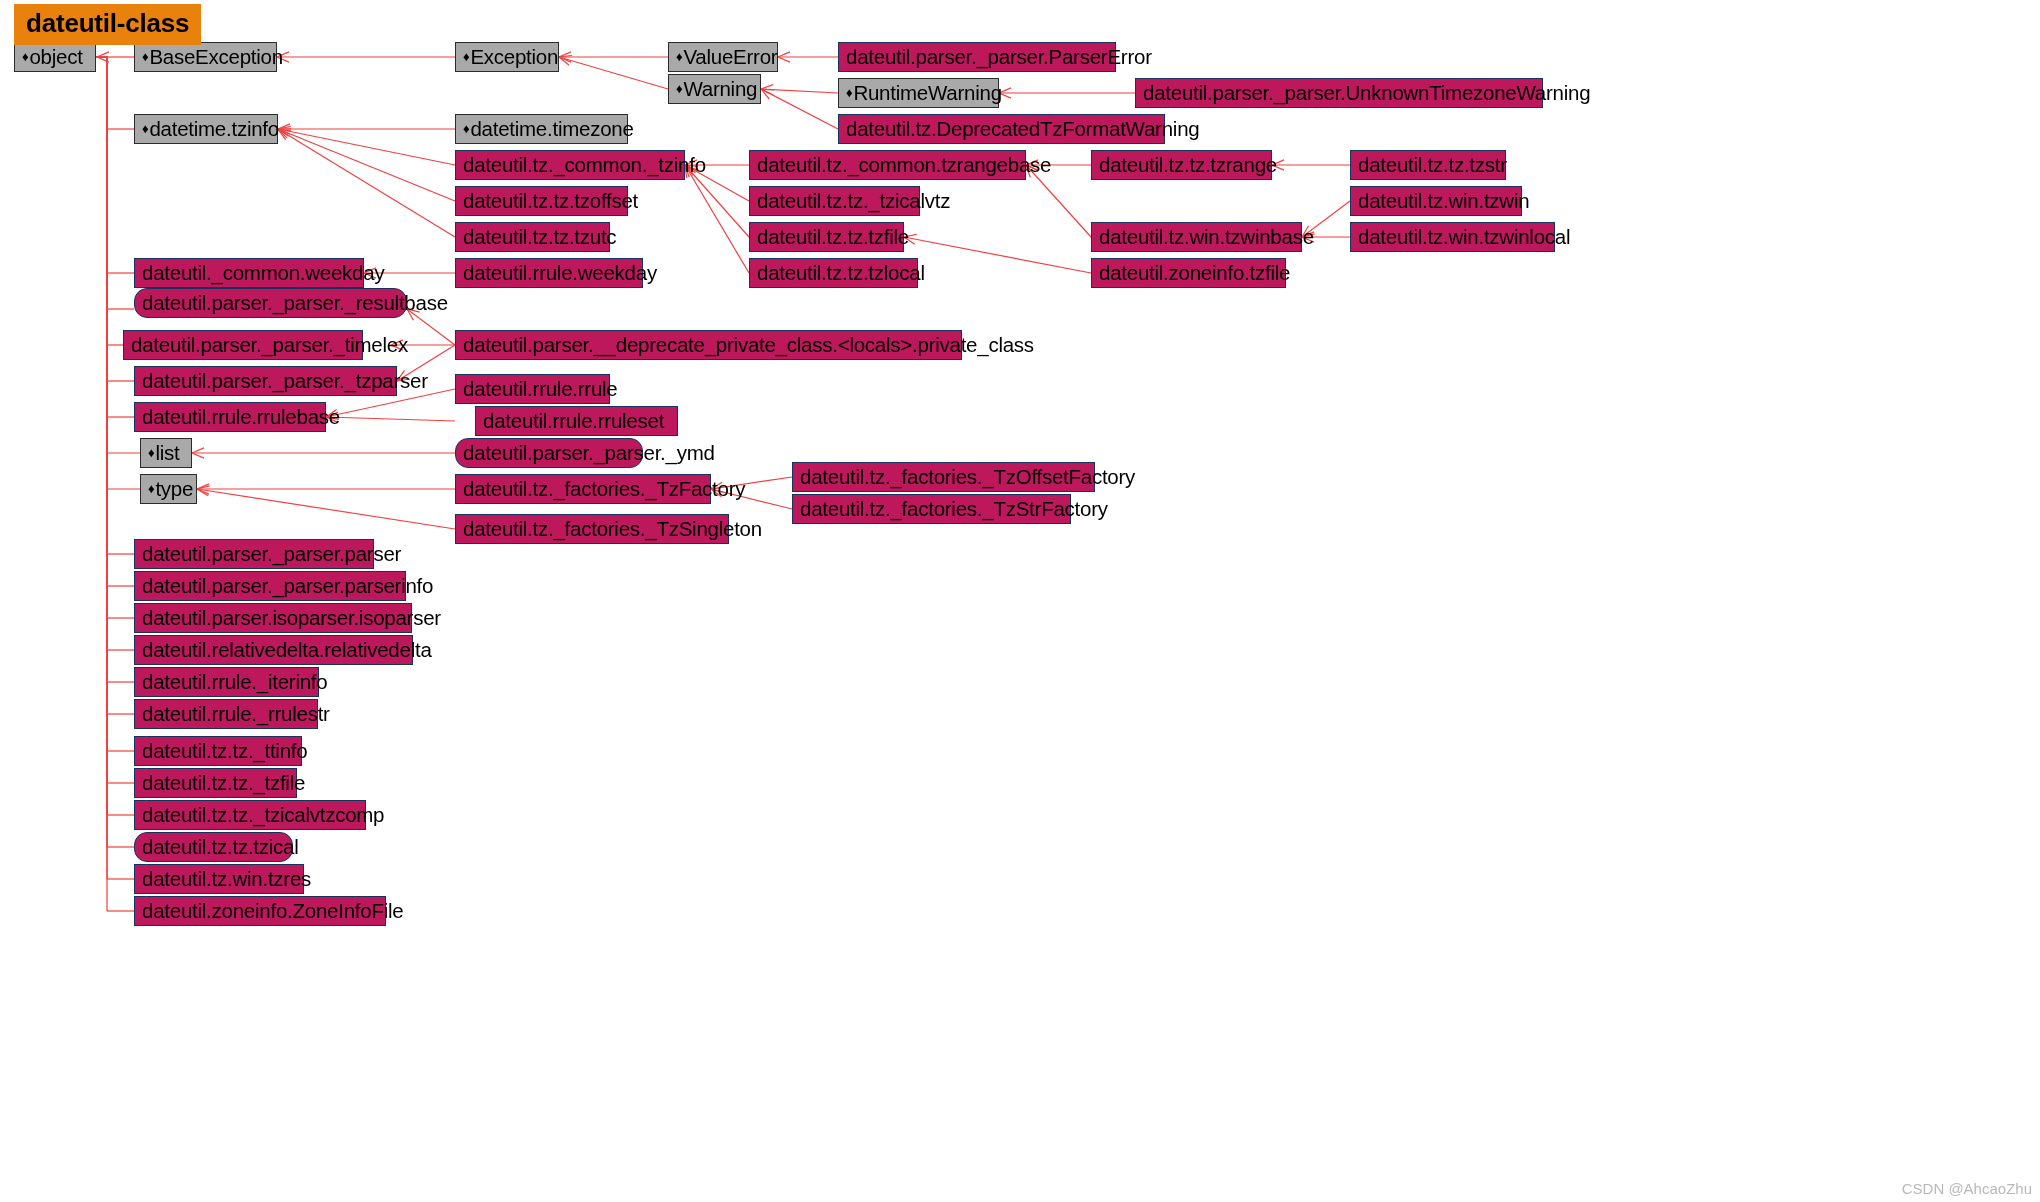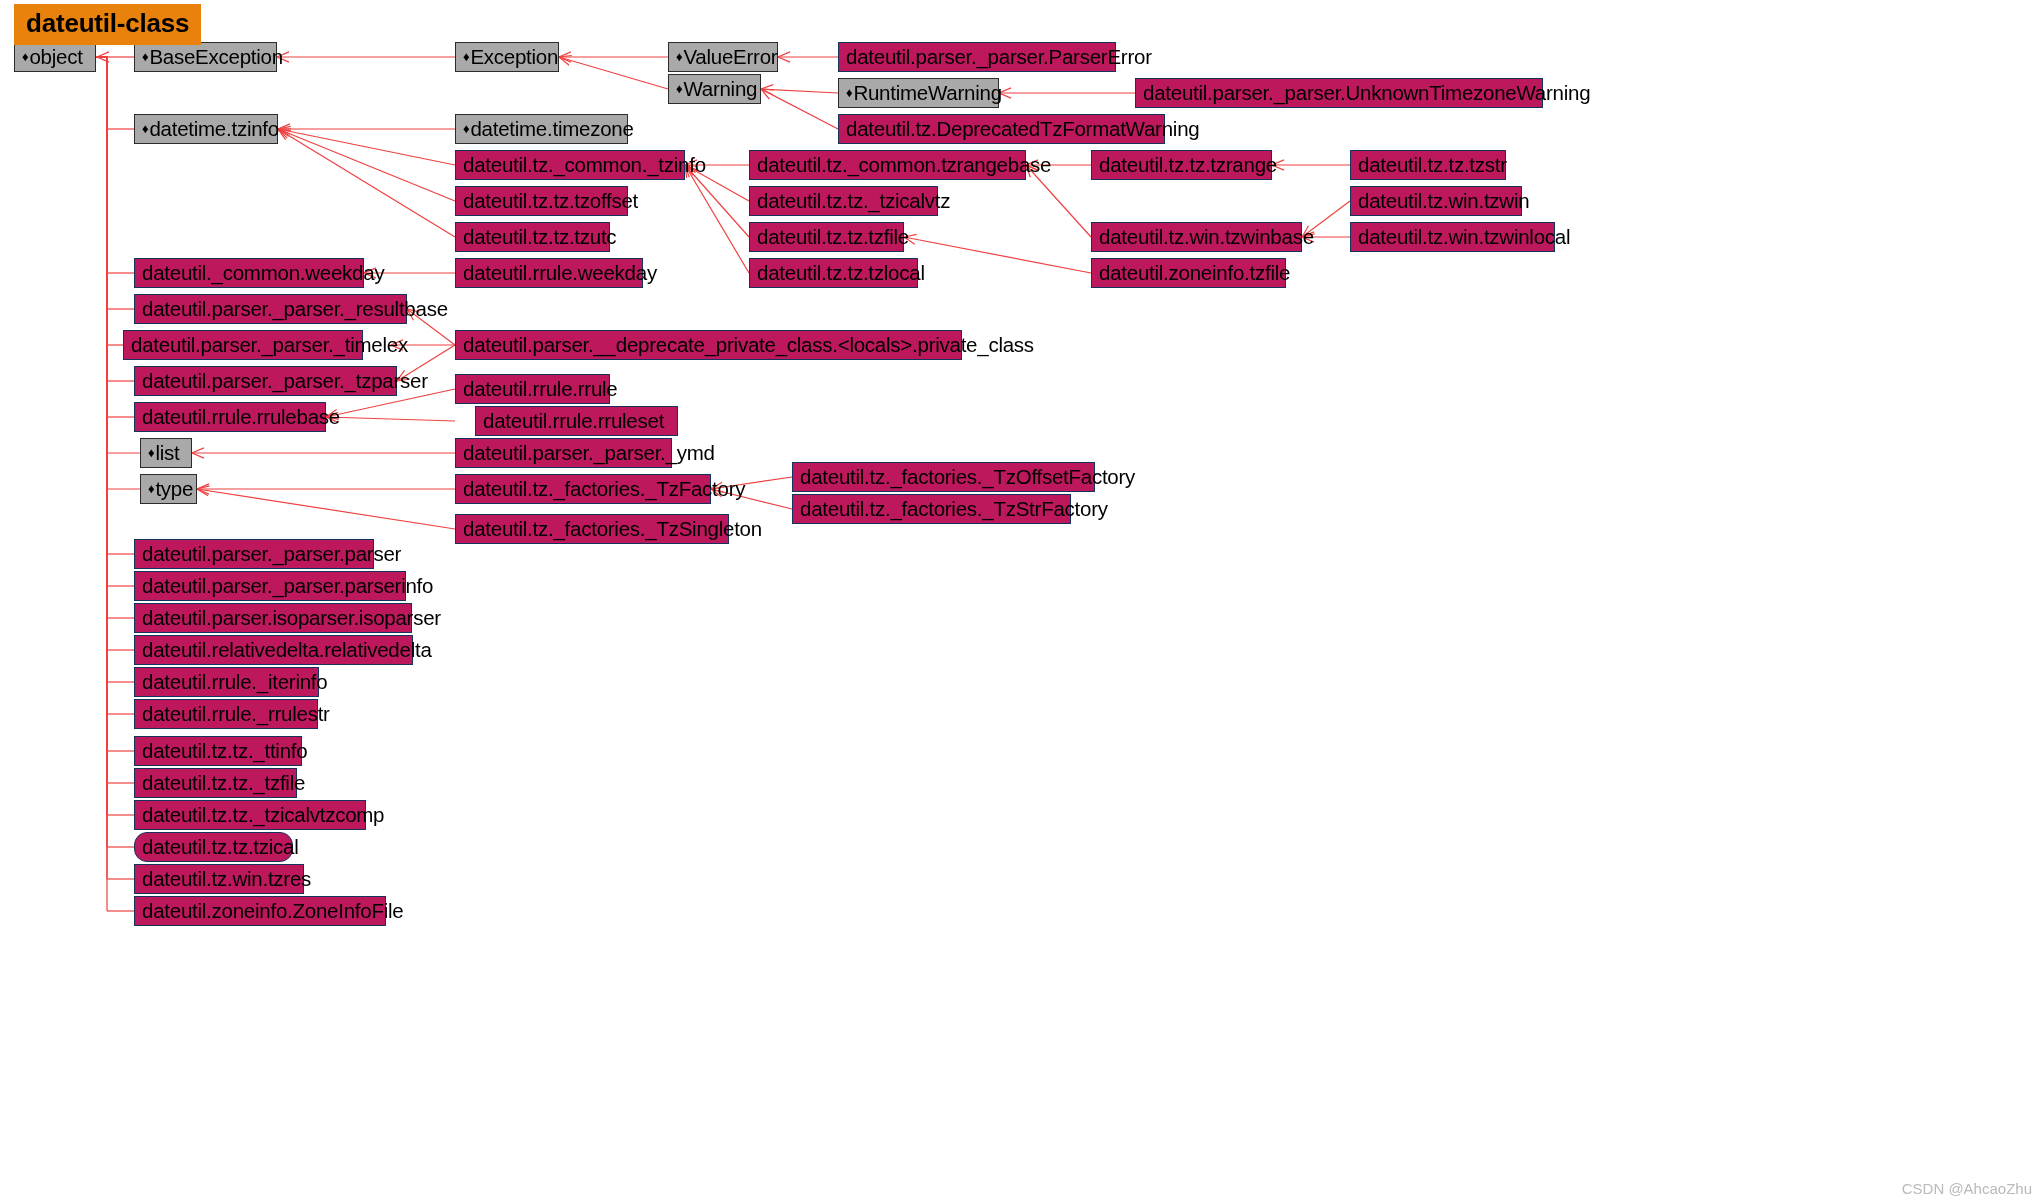--- a/index.html
+++ b/index.html
@@ -226,21 +226,21 @@
       </div>
       <div class="node pkg" style="left: 1091px; top: 150px; width: 181px;">
         <span>dateutil.tz.tz.tzrange</span>
       </div>
       <div class="node pkg" style="left: 1350px; top: 150px; width: 156px;">
         <span>dateutil.tz.tz.tzstr</span>
       </div>
       <div class="node pkg" style="left: 455px; top: 186px; width: 173px;">
         <span>dateutil.tz.tz.tzoffset</span>
       </div>
-      <div class="node pkg" style="left: 749px; top: 186px; width: 189px;">
+      <div class="node pkg" style="left: 749px; top: 186px; width: 171px;">
         <span>dateutil.tz.tz._tzicalvtz</span>
       </div>
       <div class="node pkg" style="left: 1350px; top: 186px; width: 172px;">
         <span>dateutil.tz.win.tzwin</span>
       </div>
       <div class="node pkg" style="left: 455px; top: 222px; width: 155px;">
         <span>dateutil.tz.tz.tzutc</span>
       </div>
       <div class="node pkg" style="left: 749px; top: 222px; width: 155px;">
         <span>dateutil.tz.tz.tzfile</span>
@@ -256,21 +256,21 @@
       </div>
       <div class="node pkg" style="left: 455px; top: 258px; width: 188px;">
         <span>dateutil.rrule.weekday</span>
       </div>
       <div class="node pkg" style="left: 749px; top: 258px; width: 169px;">
         <span>dateutil.tz.tz.tzlocal</span>
       </div>
       <div class="node pkg" style="left: 1091px; top: 258px; width: 195px;">
         <span>dateutil.zoneinfo.tzfile</span>
       </div>
-      <div class="node pkg" style="left: 134px; top: 294px; width: 273px;">
+      <div class="node pkg" style="left: 134px; top: 288px; width: 273px; border-radius: 13px;">
         <span>dateutil.parser._parser._resultbase</span>
       </div>
       <div class="node pkg" style="left: 123px; top: 330px; width: 240px;">
         <span>dateutil.parser._parser._timelex</span>
       </div>
       <div class="node pkg" style="left: 455px; top: 330px; width: 507px;">
         <span>dateutil.parser.__deprecate_private_class.&lt;locals&gt;.private_class</span>
       </div>
       <div class="node pkg" style="left: 134px; top: 366px; width: 263px;">
         <span>dateutil.parser._parser._tzparser</span>
@@ -281,21 +281,21 @@
       <div class="node pkg" style="left: 134px; top: 402px; width: 192px;">
         <span>dateutil.rrule.rrulebase</span>
       </div>
       <div class="node pkg" style="left: 455px; top: 406px; width: 203px; margin-left: 20px;">
         <span>dateutil.rrule.rruleset</span>
       </div>
       <div class="node builtin" style="left: 140px; top: 438px; width: 52px;">
         <span class="dia">♦</span>
         <span>list</span>
       </div>
-      <div class="node pkg" style="left: 455px; top: 438px; width: 217px;">
+      <div class="node pkg" style="left: 455px; top: 438px; width: 188px; border-radius: 13px;">
         <span>dateutil.parser._parser._ymd</span>
       </div>
       <div class="node builtin" style="left: 140px; top: 474px; width: 57px;">
         <span class="dia">♦</span>
         <span>type</span>
       </div>
       <div class="node pkg" style="left: 455px; top: 474px; width: 256px;">
         <span>dateutil.tz._factories._TzFactory</span>
       </div>
       <div class="node pkg" style="left: 792px; top: 462px; width: 303px;">

